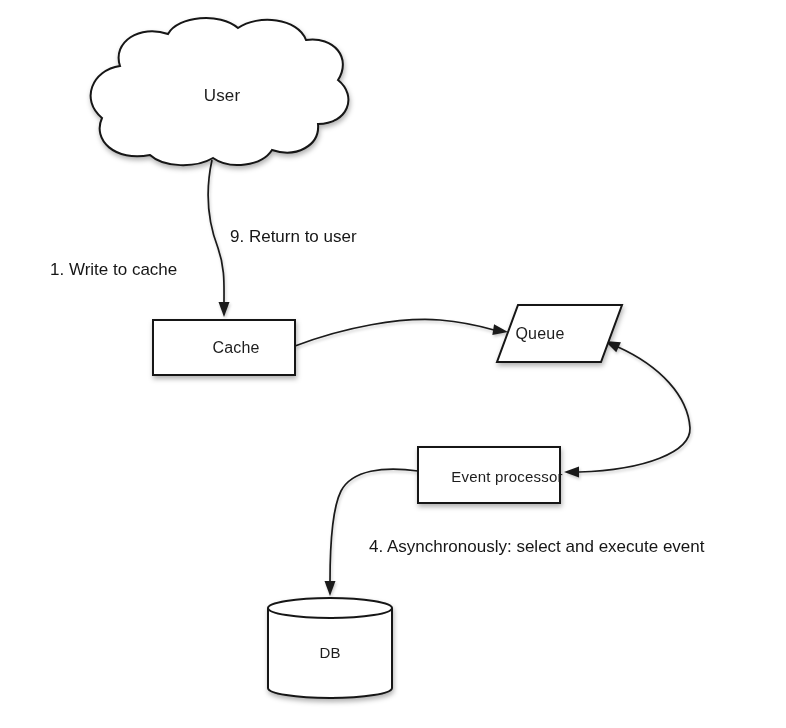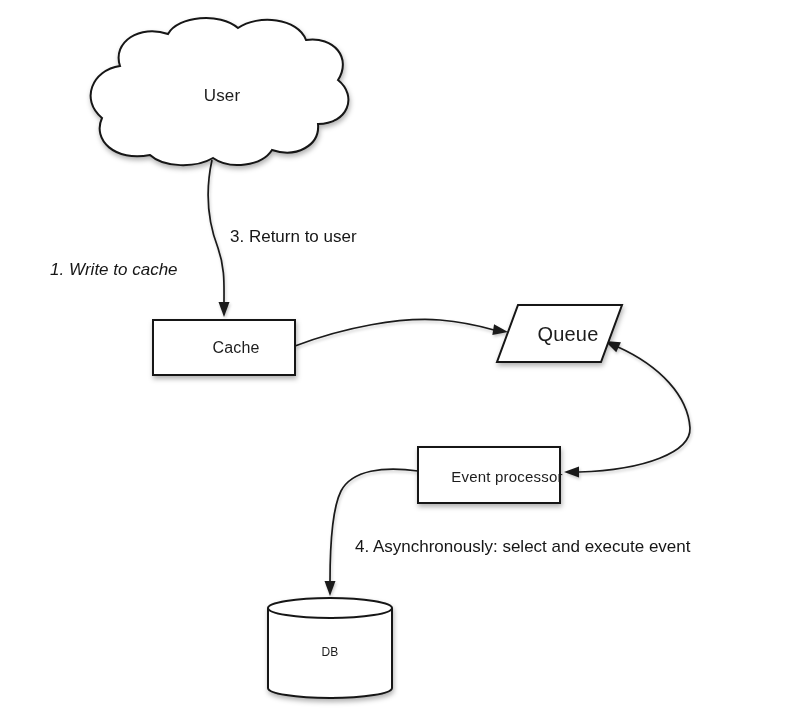--- a/index.html
+++ b/index.html
@@ -29,27 +29,27 @@
     letter-spacing: 0.2px;
   }
   .edge-label {
     position: absolute;
     color: #161616;
     font-size: 17px;
     white-space: nowrap;
   }
   .lbl-user   { left: 222px; top: 96px;  font-size: 17px; }
   .lbl-cache  { left: 225px; top: 348px; font-size: 16px; margin-left: 11px; }
-  .lbl-queue  { left: 568px; top: 334px; font-size: 20px; }
+  .lbl-queue  { left: 540px; top: 334px; font-size: 16px; }
   .lbl-ep     { left: 507px; top: 476px; font-size: 15px; }
-  .lbl-db     { left: 330px; top: 652px; font-size: 12px; }
-  .lbl-step1  { left: 50px;  top: 260px; font-style: italic; }
+  .lbl-db     { left: 330px; top: 652px; font-size: 15px; }
+  .lbl-step1  { left: 50px;  top: 260px; }
   .lbl-step3  { left: 230px; top: 227px; }
   .lbl-step2  { left: 306px; top: 280px; }
-  .lbl-step4  { left: 355px; top: 537px; }
+  .lbl-step4  { left: 369px; top: 537px; }
   .shapes   { filter: drop-shadow(1px 3px 2.5px rgba(0,0,0,0.30)); }
   .wires    { filter: drop-shadow(1px 2px 1.5px rgba(0,0,0,0.22)); }
 </style>
 </head>
 <body>
 
 <div class="canvas">
 
   <svg width="786" height="728" viewBox="0 0 786 728">
 
@@ -104,16 +104,16 @@
     </g>
   </svg>
 
   <div class="node-label lbl-user">User</div>
   <div class="node-label lbl-cache">Cache</div>
   <div class="node-label lbl-queue">Queue</div>
   <div class="node-label lbl-ep">Event processor</div>
   <div class="node-label lbl-db">DB</div>
 
   <div class="edge-label lbl-step1">1. Write to cache</div>
-  <div class="edge-label lbl-step3">3. Return to user</div>
+  <div class="edge-label lbl-step3">9. Return to user</div>
   <div class="edge-label lbl-step4">4. Asynchronously: select and execute event</div>
 
 </div>
 
 </body></html>

